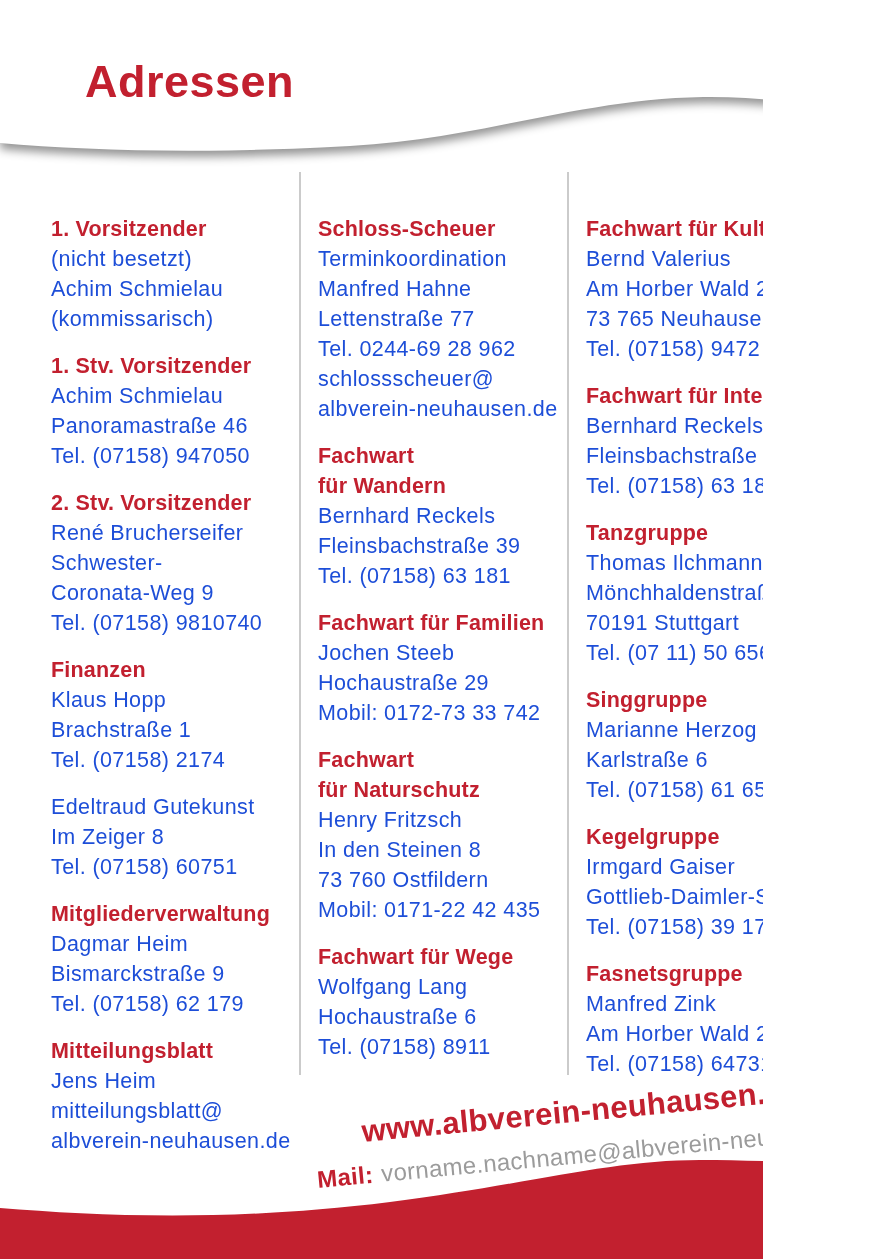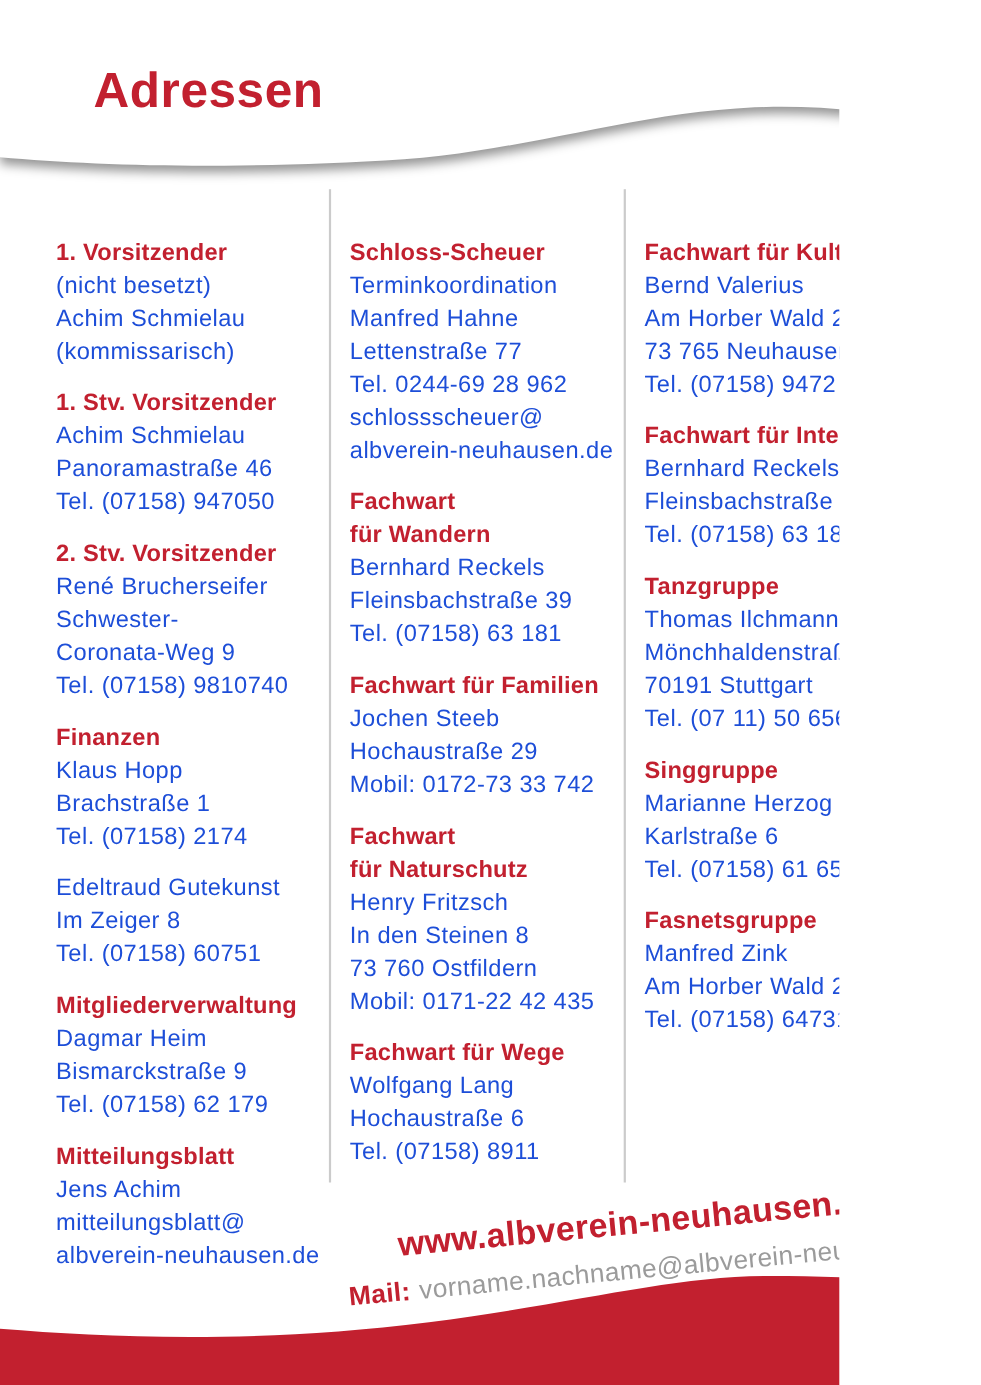--- a/index.html
+++ b/index.html
@@ -93,21 +93,21 @@
 Tel. (07158) 60751</div>
     </div>
     <div class="block">
       <div class="h">Mitgliederverwaltung</div>
       <div class="b">Dagmar Heim
 Bismarckstraße 9
 Tel. (07158) 62 179</div>
     </div>
     <div class="block">
       <div class="h">Mitteilungsblatt</div>
-      <div class="b">Jens Achim
+      <div class="b">Jens Heim
 mitteilungsblatt@
 albverein-neuhausen.de</div>
     </div>
   </div>
 
   <div class="col col2">
     <div class="block">
       <div class="h">Schloss-Scheuer</div>
       <div class="b">Terminkoordination
 Manfred Hahne
@@ -166,20 +166,26 @@
 70191 Stuttgart
 Tel. (07 11) 50 656 523</div>
     </div>
     <div class="block">
       <div class="h">Singgruppe</div>
       <div class="b">Marianne Herzog
 Karlstraße 6
 Tel. (07158) 61 650</div>
     </div>
     <div class="block">
+      <div class="h">Kegelgruppe</div>
+      <div class="b">Irmgard Gaiser
+Gottlieb-Daimler-Str. 93
+Tel. (07158) 39 17</div>
+    </div>
+    <div class="block">
       <div class="h">Fasnetsgruppe</div>
       <div class="b">Manfred Zink
 Am Horber Wald 21
 Tel. (07158) 64731</div>
     </div>
   </div>
 
   <div class="web">www.albverein-neuhausen.de</div>
 
   <div class="mail">

